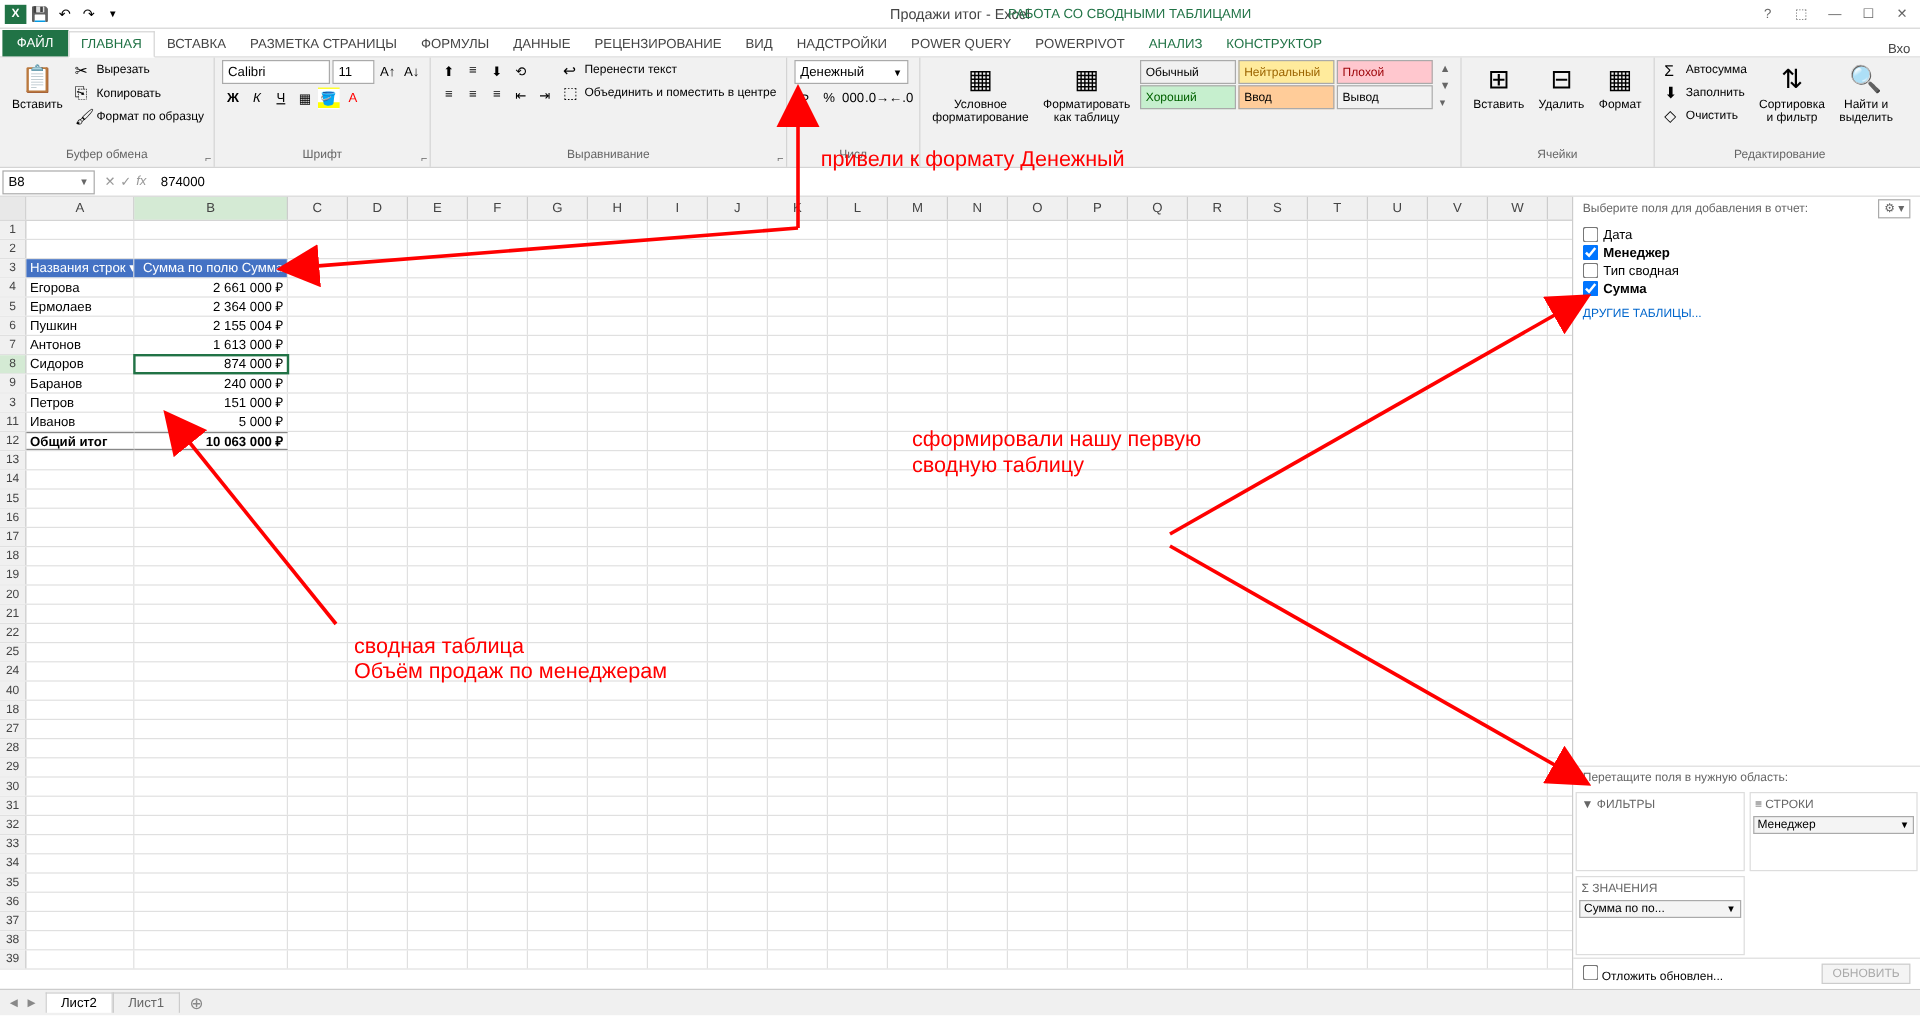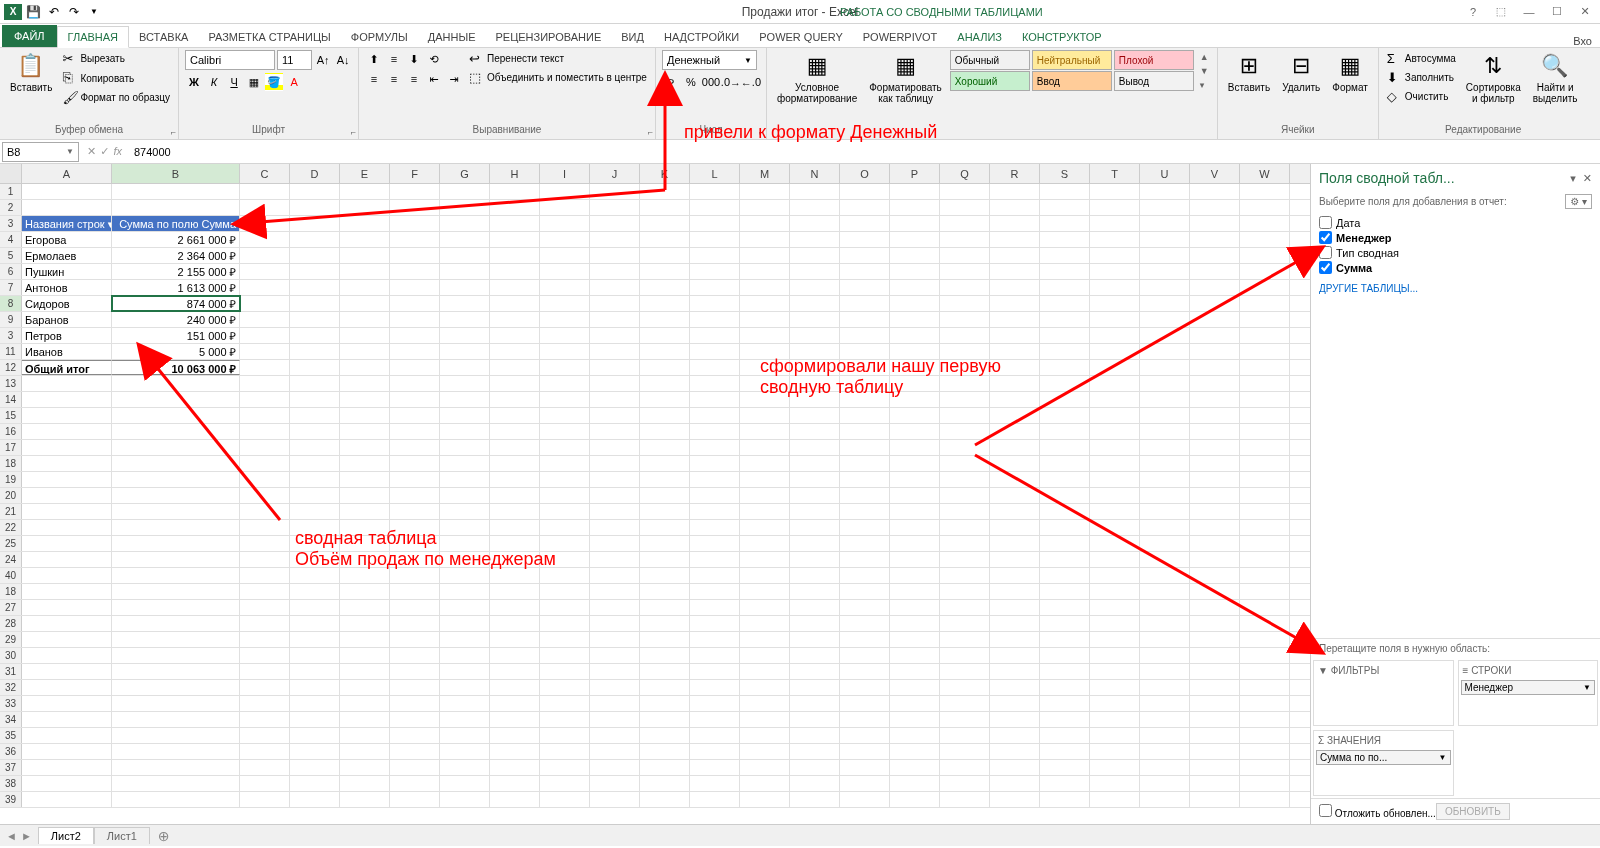--- a/index.html
+++ b/index.html
@@ -76,21 +76,21 @@
 .pp-fields { padding: 4px 8px; }
 .pp-field { display: flex; align-items: center; gap: 4px; padding: 1px 0; font-size: 11px; }
 .pp-field input { margin: 0; }
 .pp-link { color: #0066cc; font-size: 10px; padding: 4px 8px; cursor: pointer; }
 .pp-spacer { flex: 1; }
 .pp-drag-label { padding: 4px 8px; font-size: 10px; color: #666; border-top: 1px solid #ddd; }
 .pp-zones { display: grid; grid-template-columns: 1fr 1fr; grid-template-rows: 70px 70px; }
 .pp-zone { border: 1px solid #ddd; margin: 2px; padding: 2px; }
 .pp-zone-hdr { font-size: 10px; color: #666; padding: 2px; text-transform: uppercase; }
 .pp-zone-item { background: #f4f4f4; border: 1px solid #aaa; padding: 1px 3px; font-size: 10px; margin: 2px 0; display: flex; justify-content: space-between; align-items: center; }
-.pp-footer { padding: 4px 8px; display: flex; align-items: center; font-size: 10px; border-top: 1px solid #ddd; }
+.pp-footer { padding: 4px 8px; display: flex; justify-content: space-between; align-items: center; font-size: 10px; border-top: 1px solid #ddd; }
 .pp-footer button { font-size: 10px; padding: 2px 8px; color: #aaa; background: #f4f4f4; border: 1px solid #ccc; }
 
 
 .sheet-tabs { height: 22px; border-top: 1px solid #ccc; display: flex; align-items: center; background: #f0f0f0; font-size: 11px; }
 .sheet-nav { padding: 0 6px; color: #888; display:flex; gap:4px;}
 .sheet-tab { padding: 2px 12px; border: 1px solid #ccc; border-bottom: none; background: #fff; cursor: pointer; }
 .sheet-tab.inactive { background: #f0f0f0; color: #666; }
 .sheet-add { padding: 0 8px; font-size: 14px; color: #888; cursor: pointer; }
 
 
@@ -496,21 +496,21 @@
           <div class="cell" style="width: 50px;"></div>
           <div class="cell" style="width: 50px;"></div>
           <div class="cell" style="width: 50px;"></div>
           <div class="cell" style="width: 50px;"></div>
           <div class="cell" style="width: 50px;"></div>
           <div class="cell" style="width: 50px;"></div>
         </div>
         <div class="grid-row">
           <div class="row-h">6</div>
           <div class="cell" style="width: 90px;">Пушкин</div>
-          <div class="cell r" style="width: 128px;">2 155 000 ₽</div>
+          <div class="cell r" style="width: 128px;">2 155 004 ₽</div>
           <div class="cell" style="width: 50px;"></div>
           <div class="cell" style="width: 50px;"></div>
           <div class="cell" style="width: 50px;"></div>
           <div class="cell" style="width: 50px;"></div>
           <div class="cell" style="width: 50px;"></div>
           <div class="cell" style="width: 50px;"></div>
           <div class="cell" style="width: 50px;"></div>
           <div class="cell" style="width: 50px;"></div>
           <div class="cell" style="width: 50px;"></div>
           <div class="cell" style="width: 50px;"></div>
@@ -1381,27 +1381,20 @@
           <div class="cell" style="width: 50px;"></div>
           <div class="cell" style="width: 50px;"></div>
           <div class="cell" style="width: 50px;"></div>
           <div class="cell" style="width: 50px;"></div>
           <div class="cell" style="width: 50px;"></div>
         </div>
       </div>
   </div>
 
   <div class="pivot-pane">
-    <div class="pp-title">
-      <span>Поля сводной табл...</span>
-      <span style="font-size:11px;color:#666">
-        <span>▾</span>
-        <span style="margin-left:4px">✕</span>
-      </span>
-    </div>
     <div class="pp-sub">
       <span>Выберите поля для добавления в отчет:</span>
       <span class="pp-gear">⚙ ▾</span>
     </div>
     <div class="pp-fields" id="pp-fields">
         <label class="pp-field">
           <input type="checkbox" style="">
           <span>Дата</span>
         </label>
         <label class="pp-field">

